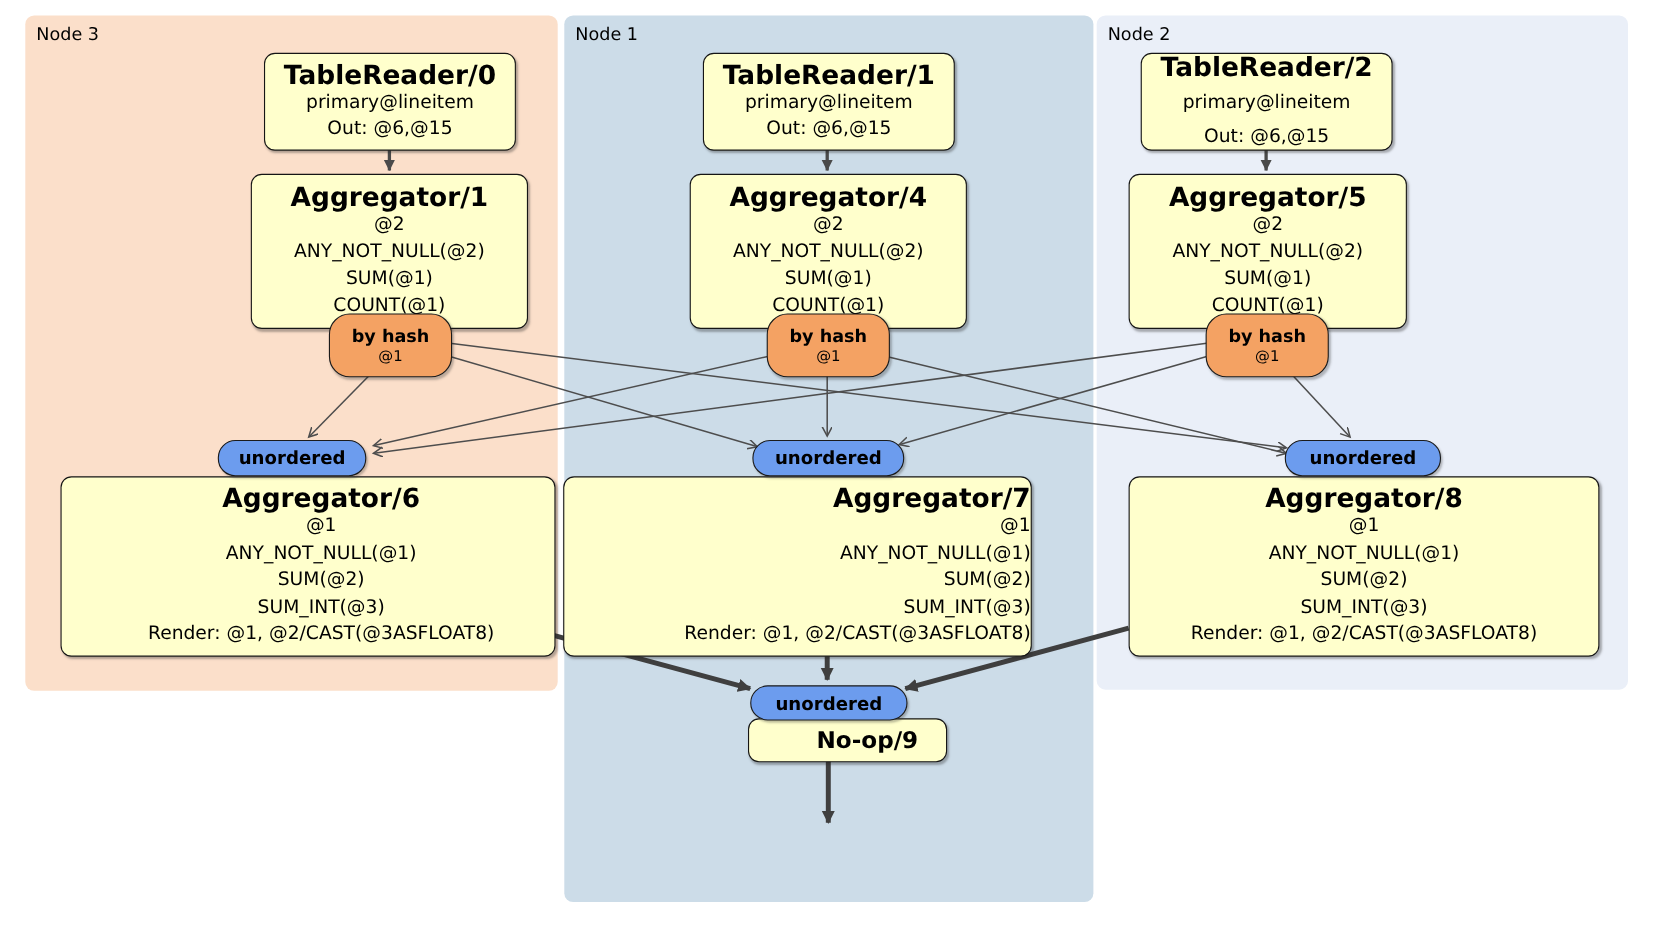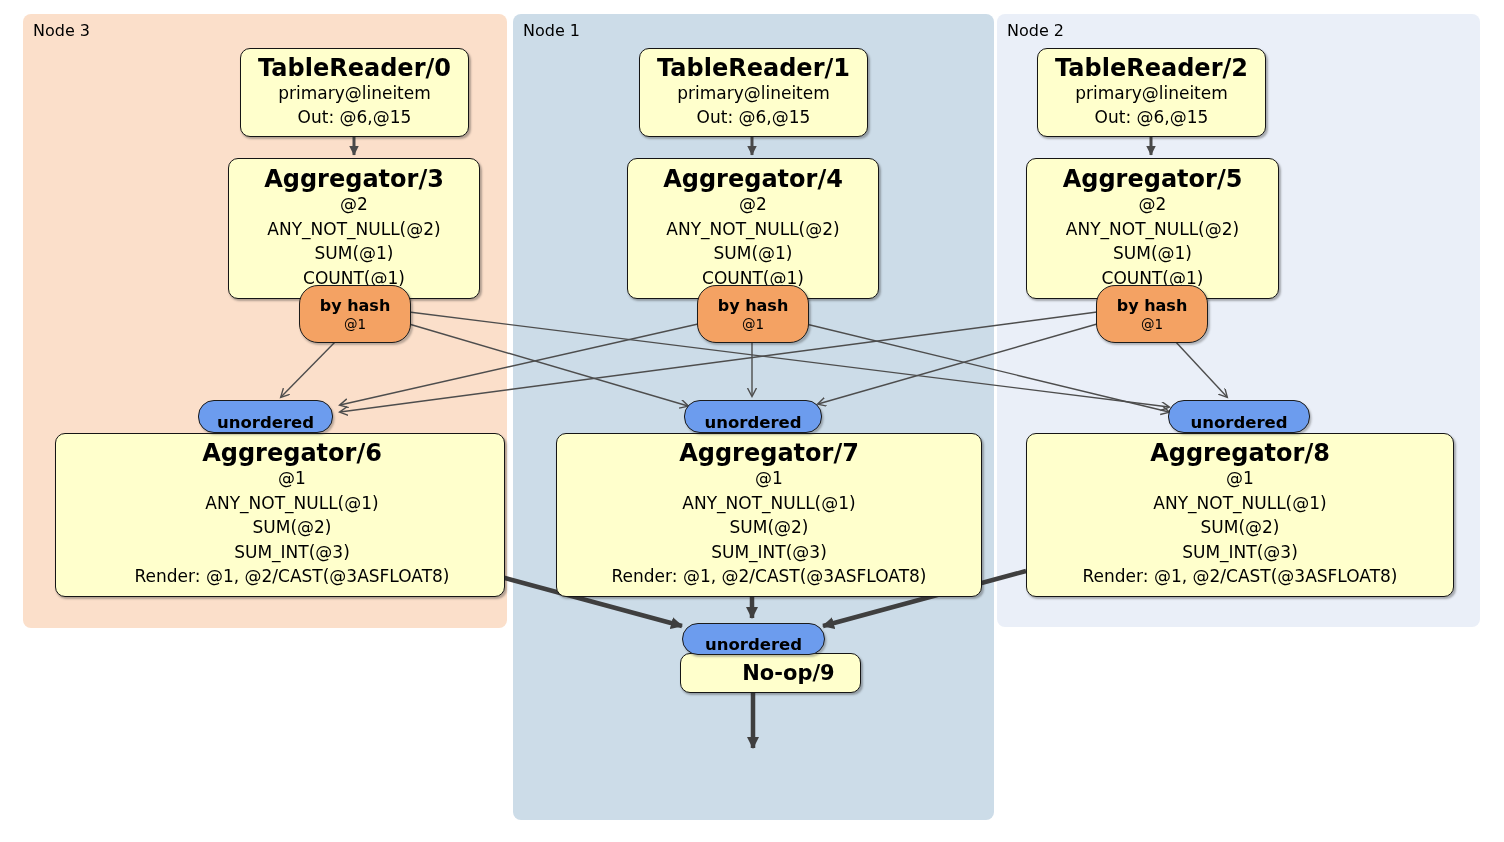--- a/index.html
+++ b/index.html
@@ -19,44 +19,44 @@
   
   .pbox { position:absolute; background:#ffffcc; border:1.5px solid #151515; border-radius:10px;
           display:flex; flex-direction:column; justify-content:center; align-items:center;
           z-index:2; box-shadow:1.5px 2px 2px rgba(40,40,40,0.35); text-align:center; }
   .ptitle { font-weight:bold; font-size:24px; line-height:25px; white-space:nowrap; }
   .pline  { font-size:17px; line-height:24.5px; white-space:nowrap; }
   .ptitle-big { font-weight:bold; font-size:21px; line-height:26px; white-space:nowrap; }
 
   #b-tr0  { left:240px;  top:48px;  width:227px; height:87px; }
   #b-tr1  { left:639px;  top:48px;  width:227px; height:87px; }
-  #b-tr2  { left:1037px; top:48px;  width:227px; height:87px; }
+  #b-tr2  { left:1037px; top:48px;  width:227px; height:87px;justify-content:space-between; }
   #b-agg3 { left:228px;  top:158px; width:250px; height:139px; }
   #b-agg4 { left:627px;  top:158px; width:250px; height:139px;text-align:right; }
   #b-agg5 { left:1026px; top:158px; width:251px; height:139px; }
   #b-agg6 { left:55px;   top:433px; width:424px; height:162px;padding-left:24px; }
-  #b-agg7 { left:556px;  top:433px; width:424px; height:162px; }
+  #b-agg7 { left:512px;  top:433px; width:424px; height:162px;align-items:flex-end; }
   #b-agg8 { left:1026px; top:433px; width:426px; height:162px; }
   #b-noop9 { left:680px; top:653px; width:143px; height:38px;padding-left:36px; }
   #b-resp  { left:672px; top:755px; width:158px; height:38px; }
 
   
   .router { position:absolute; background:#f4a263; border:1.5px solid #1b1b1b; border-radius:19px;
             z-index:3; text-align:center; box-shadow:1.5px 2px 2px rgba(40,40,40,0.3);
             display:flex; flex-direction:column; justify-content:center; }
   .router-label  { font-weight:bold; font-size:16px; line-height:20px; }
   .router-detail { font-size:13.5px; line-height:17px; }
   #r-hash3 { left:299px;  top:285px; width:110px; height:56px; }
   #r-hash4 { left:697px;  top:285px; width:110px; height:56px; }
   #r-hash5 { left:1096px; top:285px; width:110px; height:56px; }
 
   
   .sync { position:absolute; background:#6c9cee; border:1.5px solid #1b1b1b; border-radius:16px;
           z-index:3; text-align:center; font-weight:bold; font-size:16.5px;
-          display:flex; justify-content:center; align-items:flex-end;
+          display:flex; justify-content:center; align-items:center;
           box-shadow:1.5px 2px 2px rgba(40,40,40,0.3); }
   #s-sync6 { left:198px;  top:400px; width:133px; height:31px; }
   #s-sync7 { left:684px;  top:400px; width:136px; height:31px; }
   #s-sync8 { left:1168px; top:400px; width:140px; height:31px; }
   #s-sync9 { left:682px;  top:623px; width:141px; height:30px; }
 </style>
 </head>
 <body>
 
 <div class="canvas">
@@ -115,21 +115,21 @@
     <div class="pline">primary@lineitem</div>
     <div class="pline">Out: @6,@15</div>
   </div>
   <div class="pbox" id="b-tr2">
     <div class="ptitle">TableReader/2</div>
     <div class="pline">primary@lineitem</div>
     <div class="pline">Out: @6,@15</div>
   </div>
 
   <div class="pbox" id="b-agg3">
-    <div class="ptitle">Aggregator/3</div>
+    <div class="ptitle">Aggregator/1</div>
     <div class="pline">@2</div>
     <div class="pline">ANY_NOT_NULL(@2)</div>
     <div class="pline">SUM(@1)</div>
     <div class="pline">COUNT(@1)</div>
   </div>
   <div class="pbox" id="b-agg4">
     <div class="ptitle">Aggregator/4</div>
     <div class="pline">@2</div>
     <div class="pline">ANY_NOT_NULL(@2)</div>
     <div class="pline">SUM(@1)</div>

